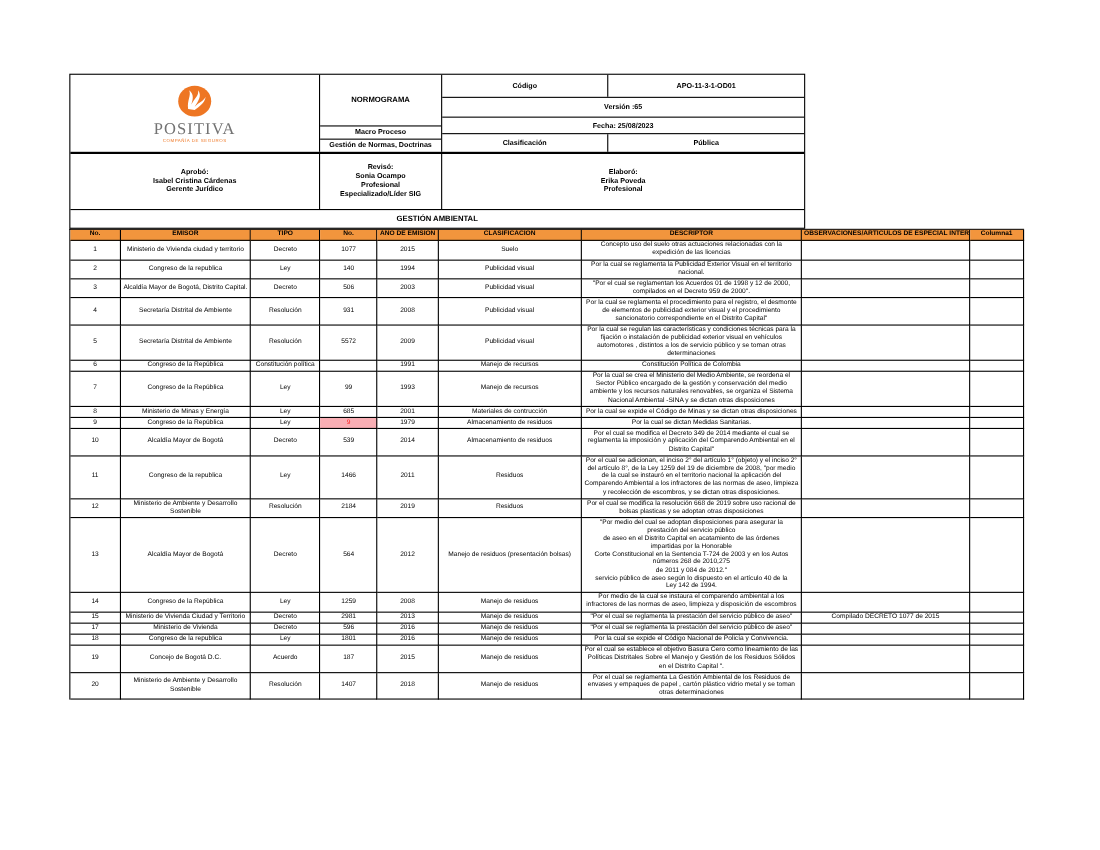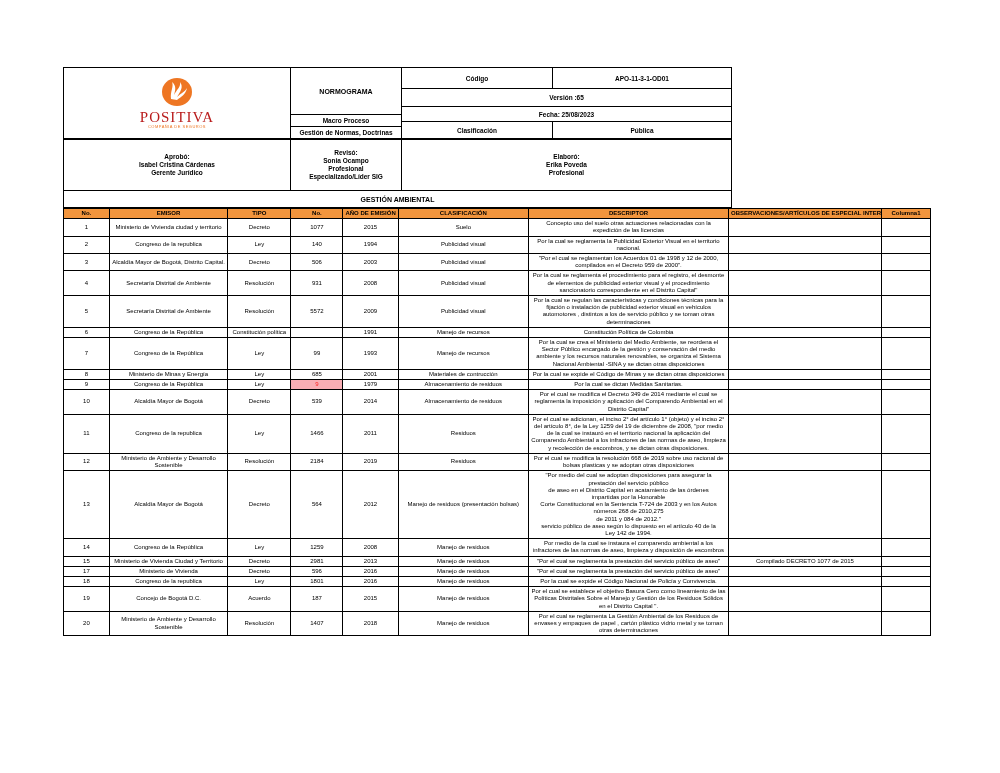--- a/index.html
+++ b/index.html
@@ -2,21 +2,21 @@
 <html><head>
 <meta charset="utf-8">
 <style>
   html,body{margin:0;padding:0;background:#ffffff;}
   body{width:1000px;height:773px;position:relative;font-family:"Liberation Sans",sans-serif;color:#000;}
   .doc{position:absolute;left:63px;top:67px;width:868px;}
   
   .hdr{width:667px;border:1px solid #000;}
   .hdr-top{display:flex;height:70px;}
   .logo-cell{width:226px;border-right:1px solid #000;display:flex;flex-direction:column;align-items:center;justify-content:center;}
-  .brand{font-family:"Liberation Serif",serif;font-size:15px;letter-spacing:1px;color:#b91c1c;line-height:13px;}
+  .brand{font-family:"Liberation Serif",serif;font-size:15px;letter-spacing:1px;color:#737373;line-height:13px;}
   .tagline{font-size:4px;color:#ee7623;letter-spacing:.5px;line-height:5px;}
   .mid-cell{width:110px;border-right:1px solid #000;display:flex;flex-direction:column;}
   .normograma{flex:1;display:flex;align-items:center;justify-content:center;font-weight:bold;font-size:7px;border-bottom:1px solid #000;}
   .macro-label,.macro-value{height:11px;display:flex;align-items:center;justify-content:center;font-weight:bold;font-size:6.5px;}
   .macro-label{border-bottom:1px solid #000;}
   .right-cell{flex:1;display:flex;flex-direction:column;}
   .r-row{display:flex;border-bottom:1px solid #000;}
   .r-row:last-child{border-bottom:none;}
   .r-label{width:150px;border-right:1px solid #000;display:flex;align-items:center;justify-content:center;font-weight:bold;font-size:6.5px;}
   .r-value{flex:1;display:flex;align-items:center;justify-content:center;font-weight:bold;font-size:6.5px;}

